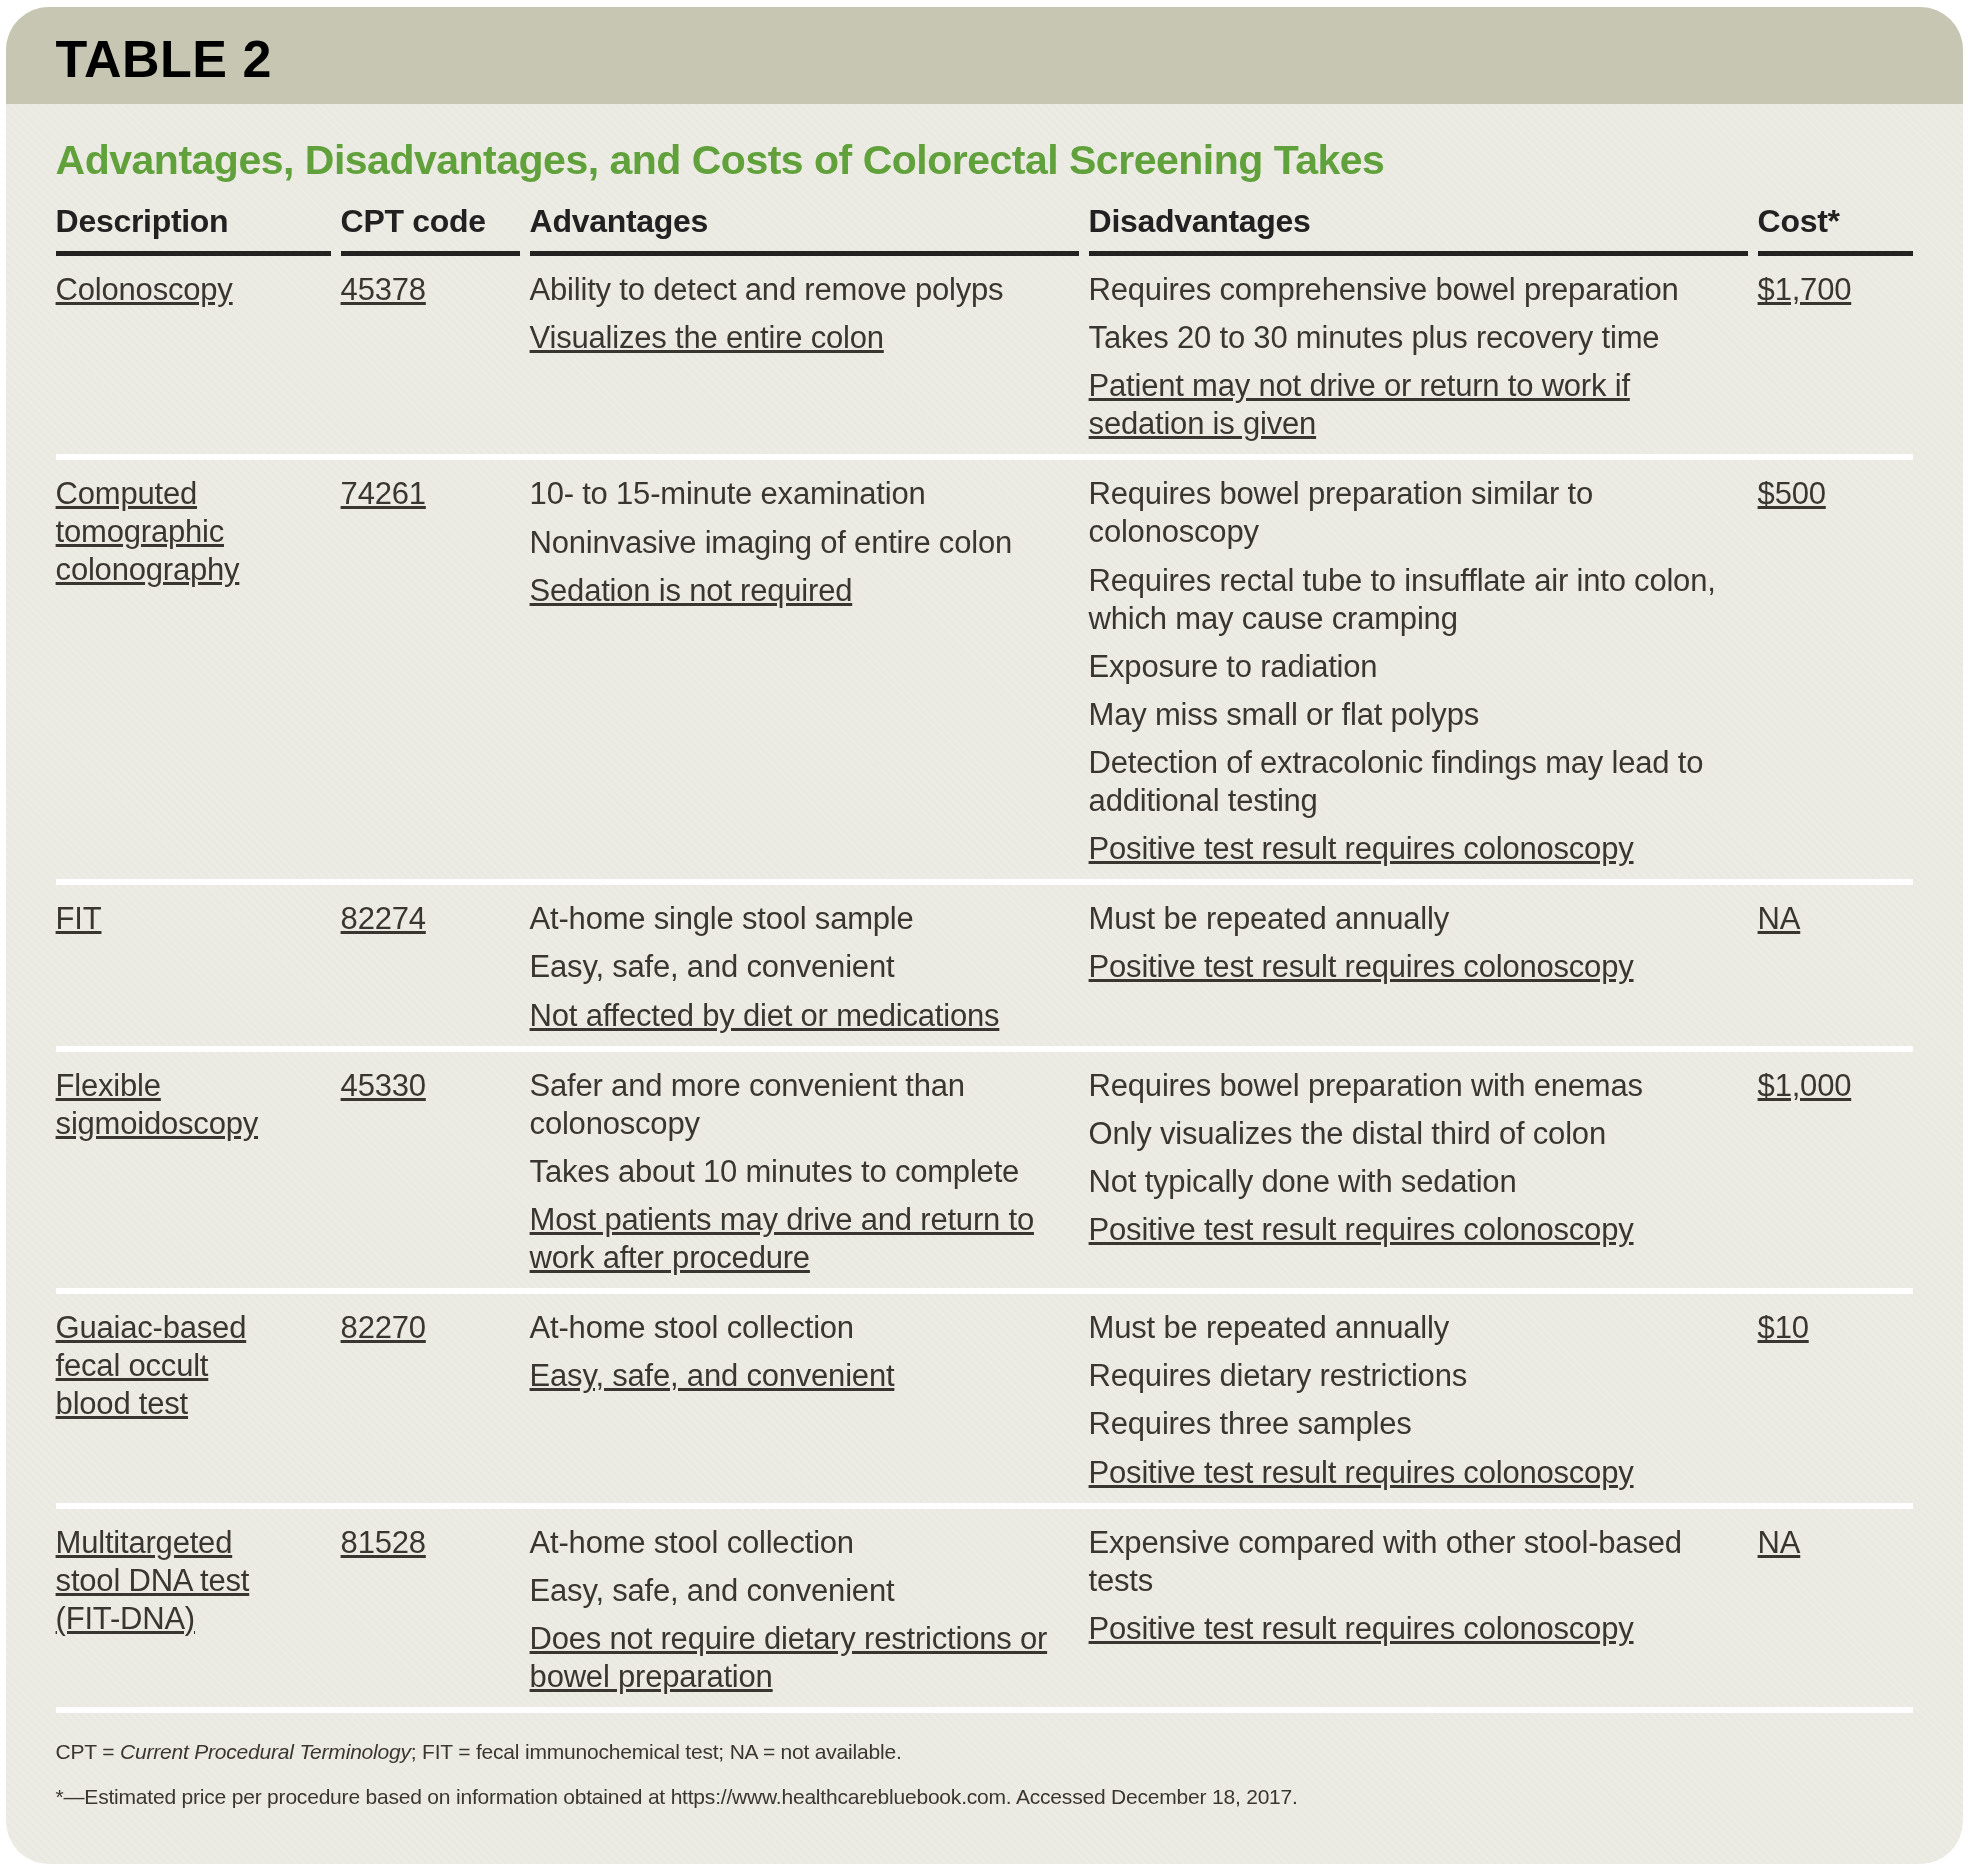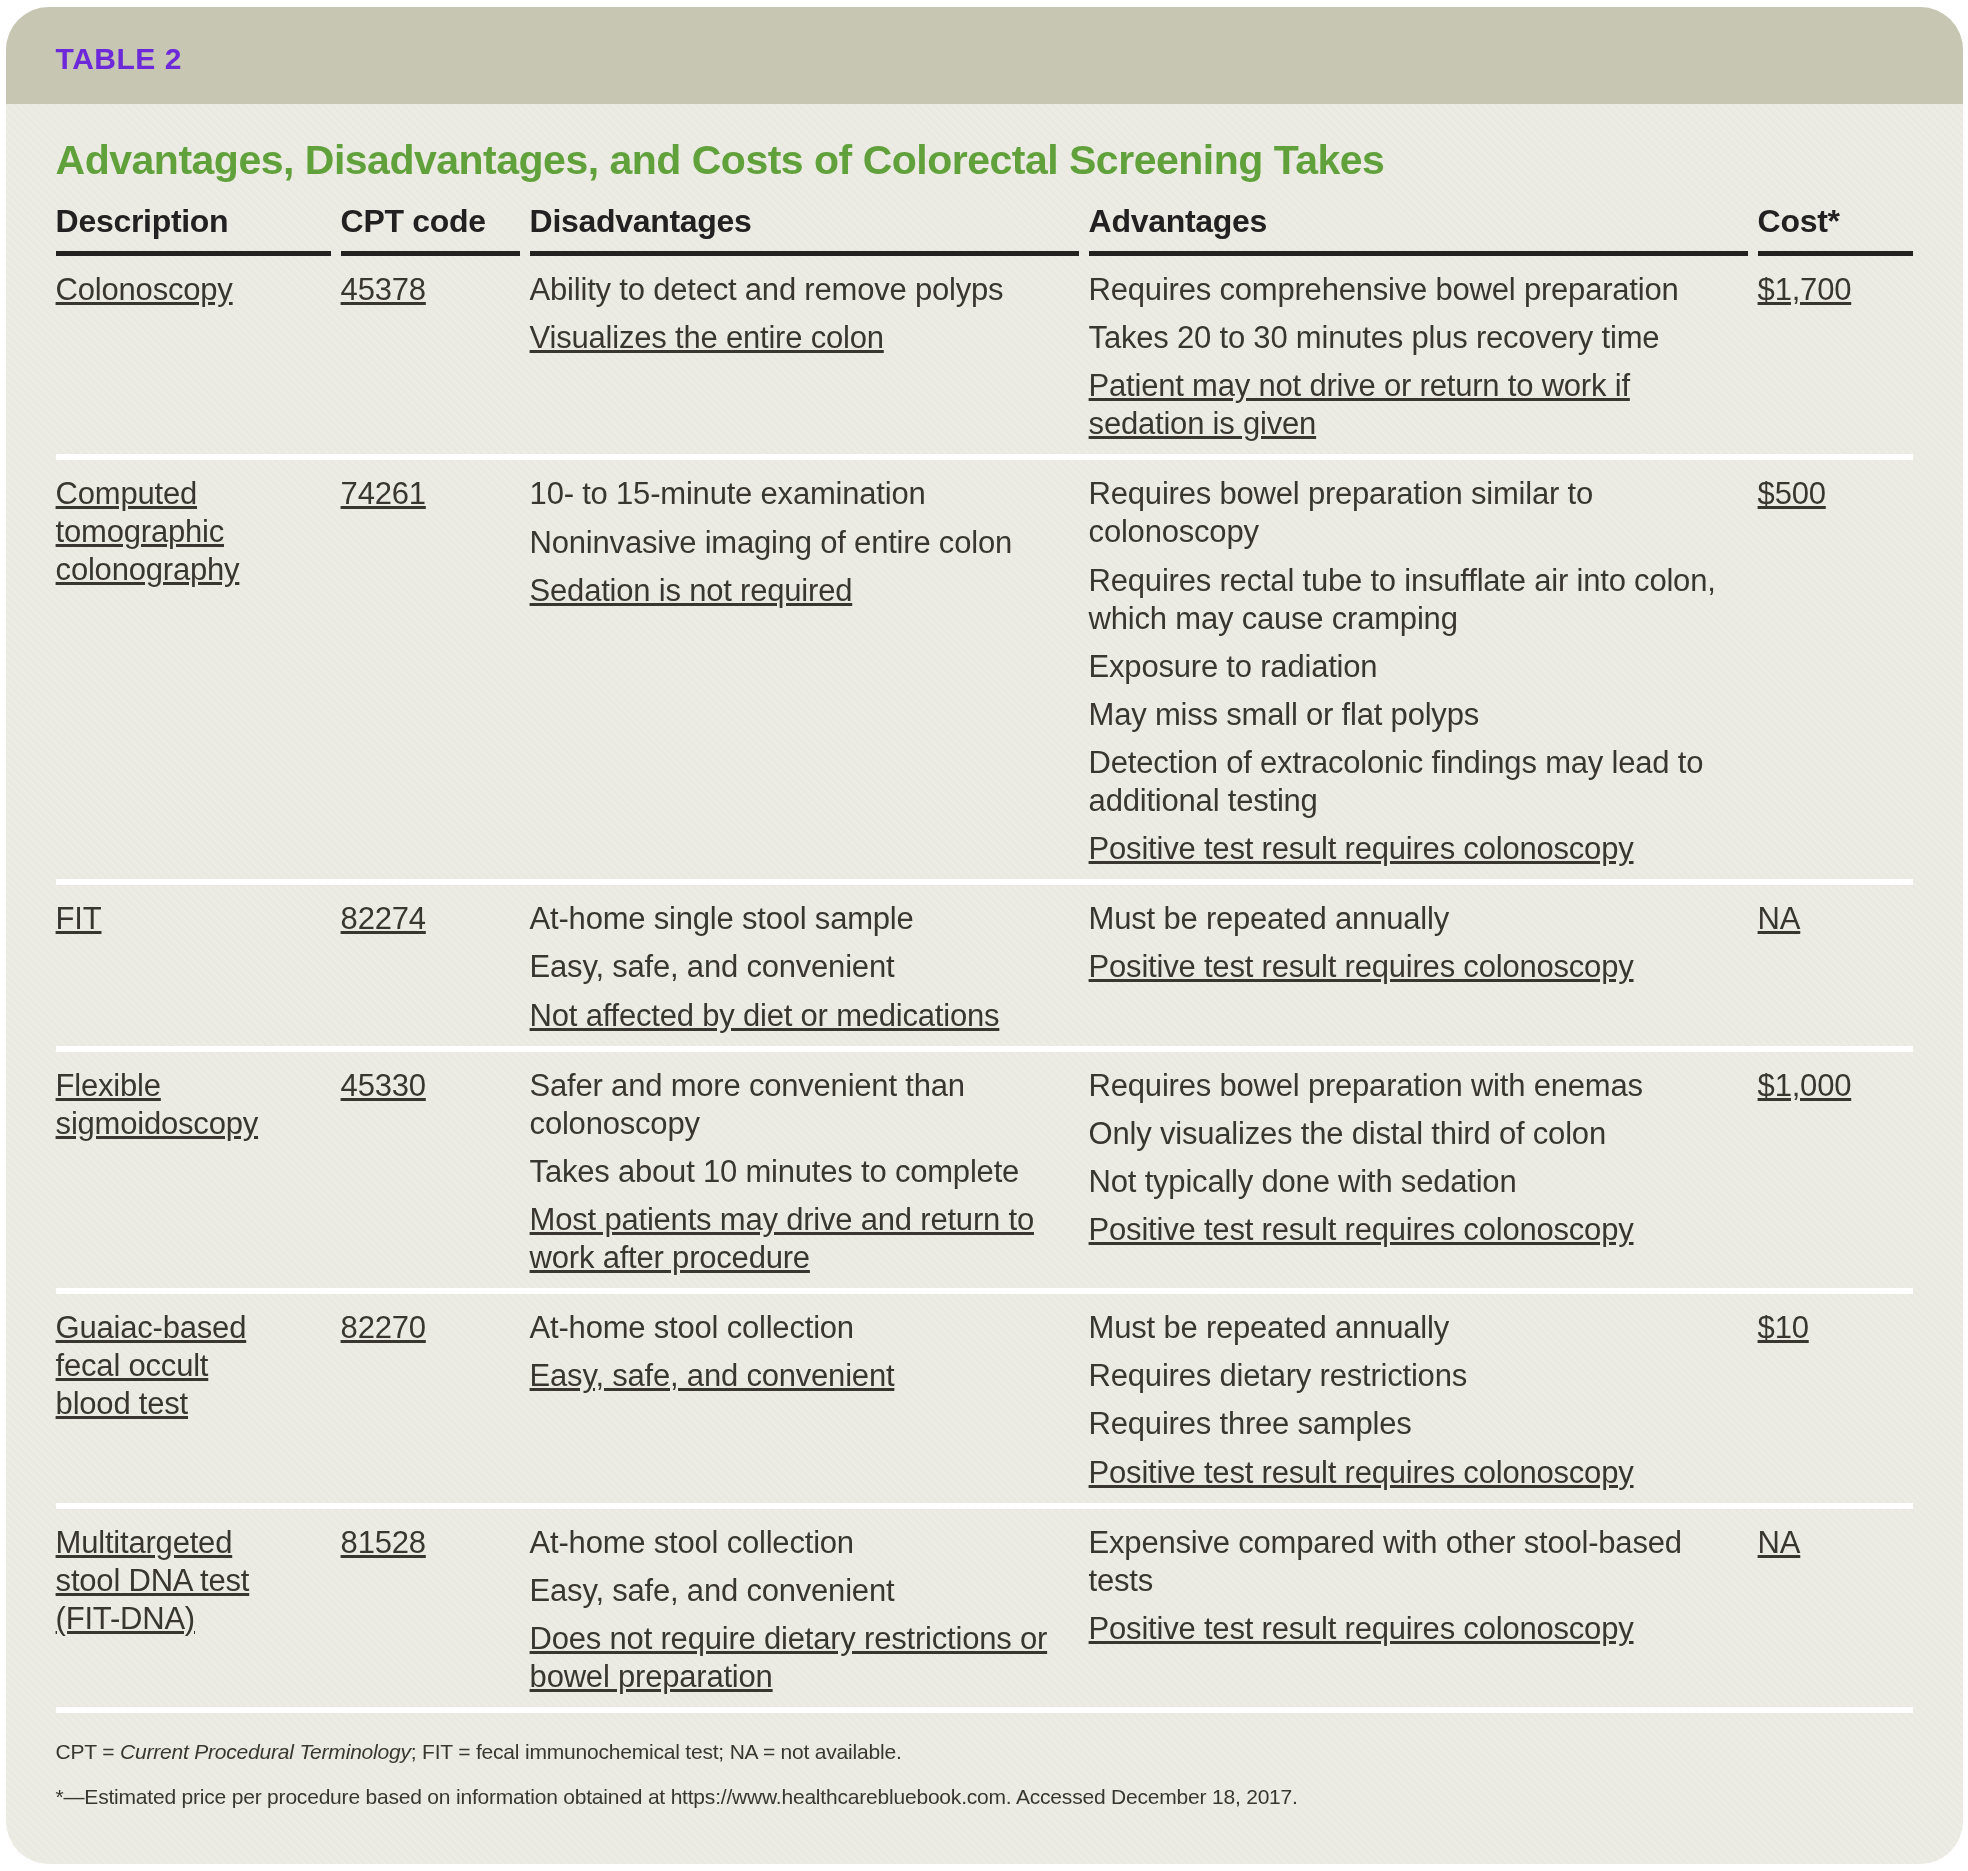--- a/index.html
+++ b/index.html
@@ -20,24 +20,24 @@
     overflow: hidden;
   }
   .band {
     height: 97px;
     background: #c6c6b2;
     display: flex;
     align-items: center;
     padding: 5.6px 0 0 50px;
   }
   .band-label {
-    font-size: 30px;
+    font-size: 52px;
     font-weight: 700;
     letter-spacing: 0.5px;
-    color: #6d28d9;
+    color: #000000;
   }
   .content { padding: 0 50px; }
   .table-title {
     margin-top: 32px;
     font-size: 41px;
     line-height: 48px;
     font-weight: 700;
     letter-spacing: -0.5px;
     color: #61a13c;
   }
@@ -87,22 +87,22 @@
   <div class="band">
     <span class="band-label">TABLE 2</span>
   </div>
 
   <div class="content">
     <h1 class="table-title">Advantages, Disadvantages, and Costs of Colorectal Screening Takes</h1>
 
     <div class="grid thead">
       <div class="th">Description</div>
       <div class="th">CPT code</div>
+      <div class="th">Advantages</div>
       <div class="th">Disadvantages</div>
-      <div class="th">Advantages</div>
       <div class="th">Cost*</div>
     </div>
 
     <div class="grid row">
       <div class="cell desc">
           <p>Colonoscopy</p>
         </div>
       <div class="cell">
           <p>45378</p>
         </div>

